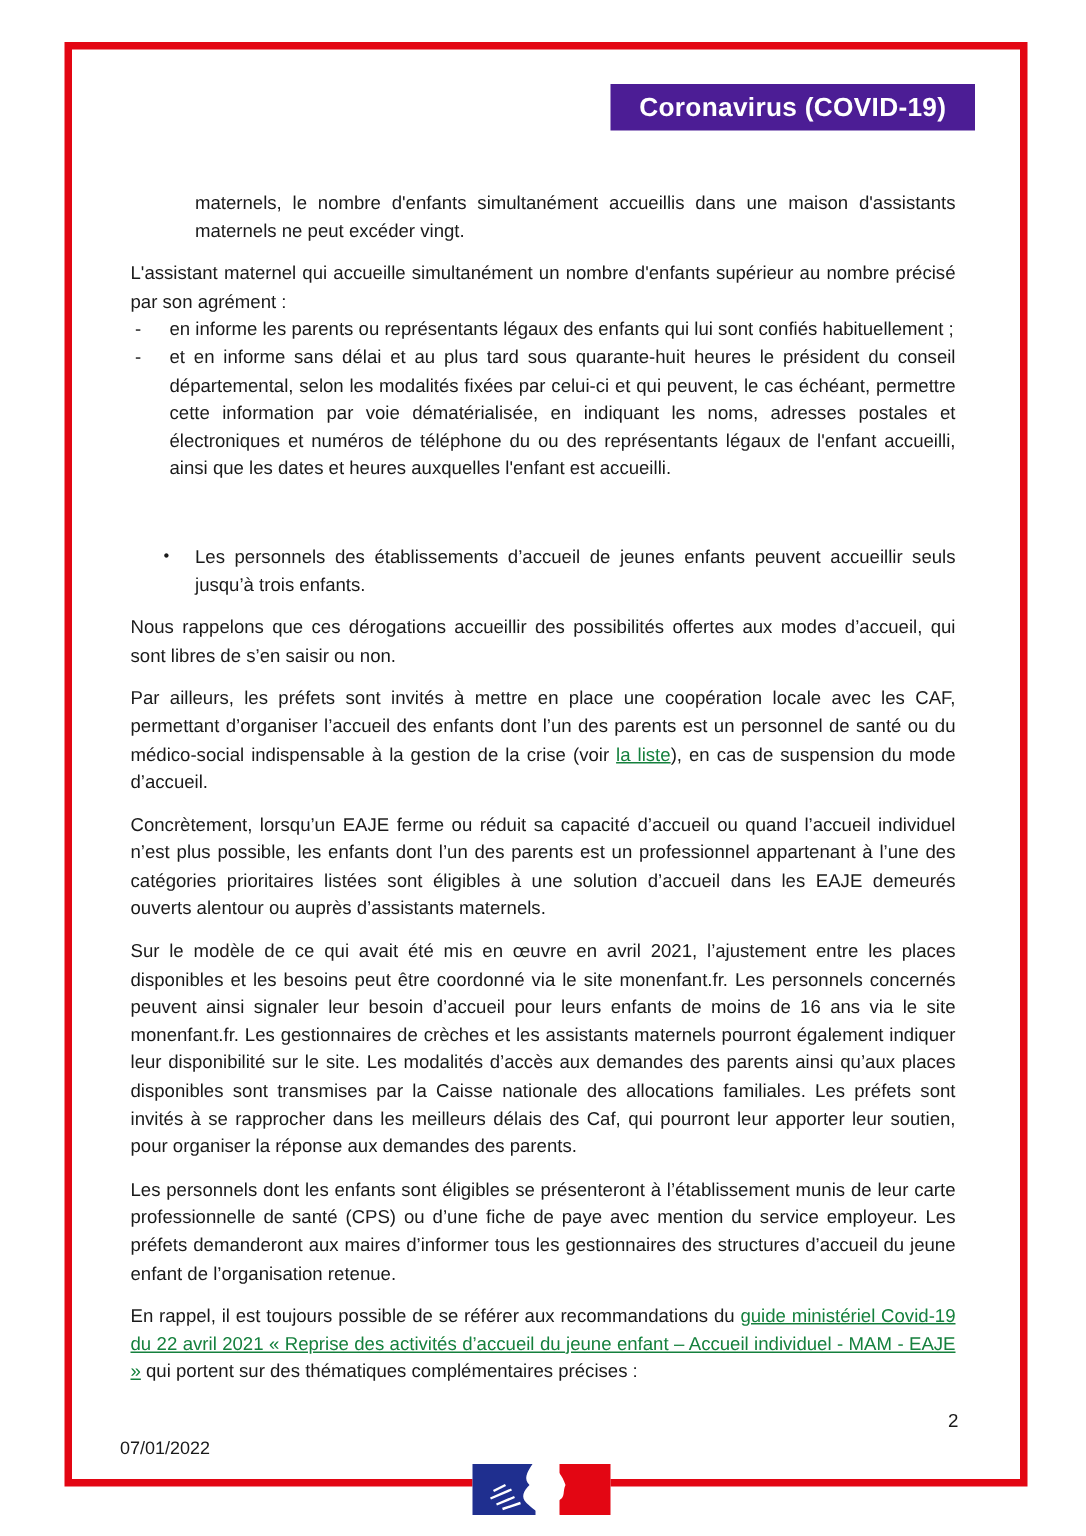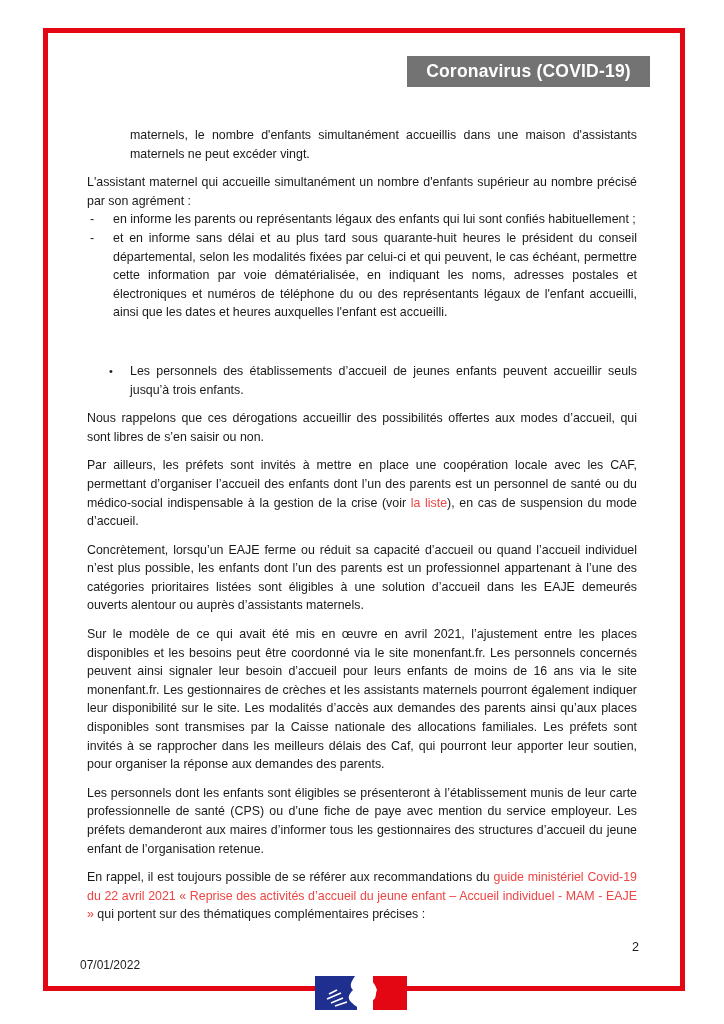--- a/index.html
+++ b/index.html
@@ -1,34 +1,34 @@
 <!DOCTYPE html>
 <html><head>
 <meta charset="utf-8">
 <style>
   html, body { margin:0; padding:0; }
   body { width:724px; height:1024px; background:#ffffff; position:relative; overflow:hidden;
          font-family:"Liberation Sans", "DejaVu Sans", sans-serif; color:#1a1a1a; }
   .frame { position:absolute; left:43px; top:28px; width:642px; height:963px;
            border:5px solid #e30613; box-sizing:border-box; }
   .header-box { position:absolute; left:407px; top:56px; width:243px; height:31px;
-                background:#737373; color:#ffffff; font-weight:bold; font-size:17.5px;
+                background:#4c1d95; color:#ffffff; font-weight:bold; font-size:17.5px;
                 display:flex; align-items:center; justify-content:center; letter-spacing:0.2px; }
   .content { position:absolute; left:87px; top:107px; width:550px;
              font-size:12.4px; line-height:18.6px; text-align:justify;margin-top:19px; }
   .content p { margin:0 0 10px 0; }
   .indent { padding-left:43px; }
   ul.dash { list-style:none; margin:0 0 10px 0; padding:0; }
   ul.dash li { position:relative; padding-left:26px; }
   ul.dash li .mark { position:absolute; left:3px; top:0; }
   ul.bullet { list-style:none; margin:0 0 10px 0; padding:0; }
   ul.bullet li { position:relative; padding-left:43px; }
   ul.bullet li .mark { position:absolute; left:22px; top:0; font-size:11px; }
   .spacer { height:30px; }
-  a.link { color:#ef4444; }
+  a.link { color:#15803d; text-decoration:underline; }
   .page-num { position:absolute; left:632px; top:940px; font-size:12.5px; }
   .date { position:absolute; left:80px; top:958px; font-size:12px; }
   .logo { position:absolute; left:315px; top:976px; width:92px; height:34px; background:#fff; }
   .logo .blue { position:absolute; left:0; top:0; width:42px; height:34px; background:#1f2f8f; }
   .logo .red { position:absolute; right:0; top:0; width:34px; height:34px; background:#e30613; }
   .logo svg { position:absolute; left:0; top:0; }
 </style>
 </head>
 <body>
 

